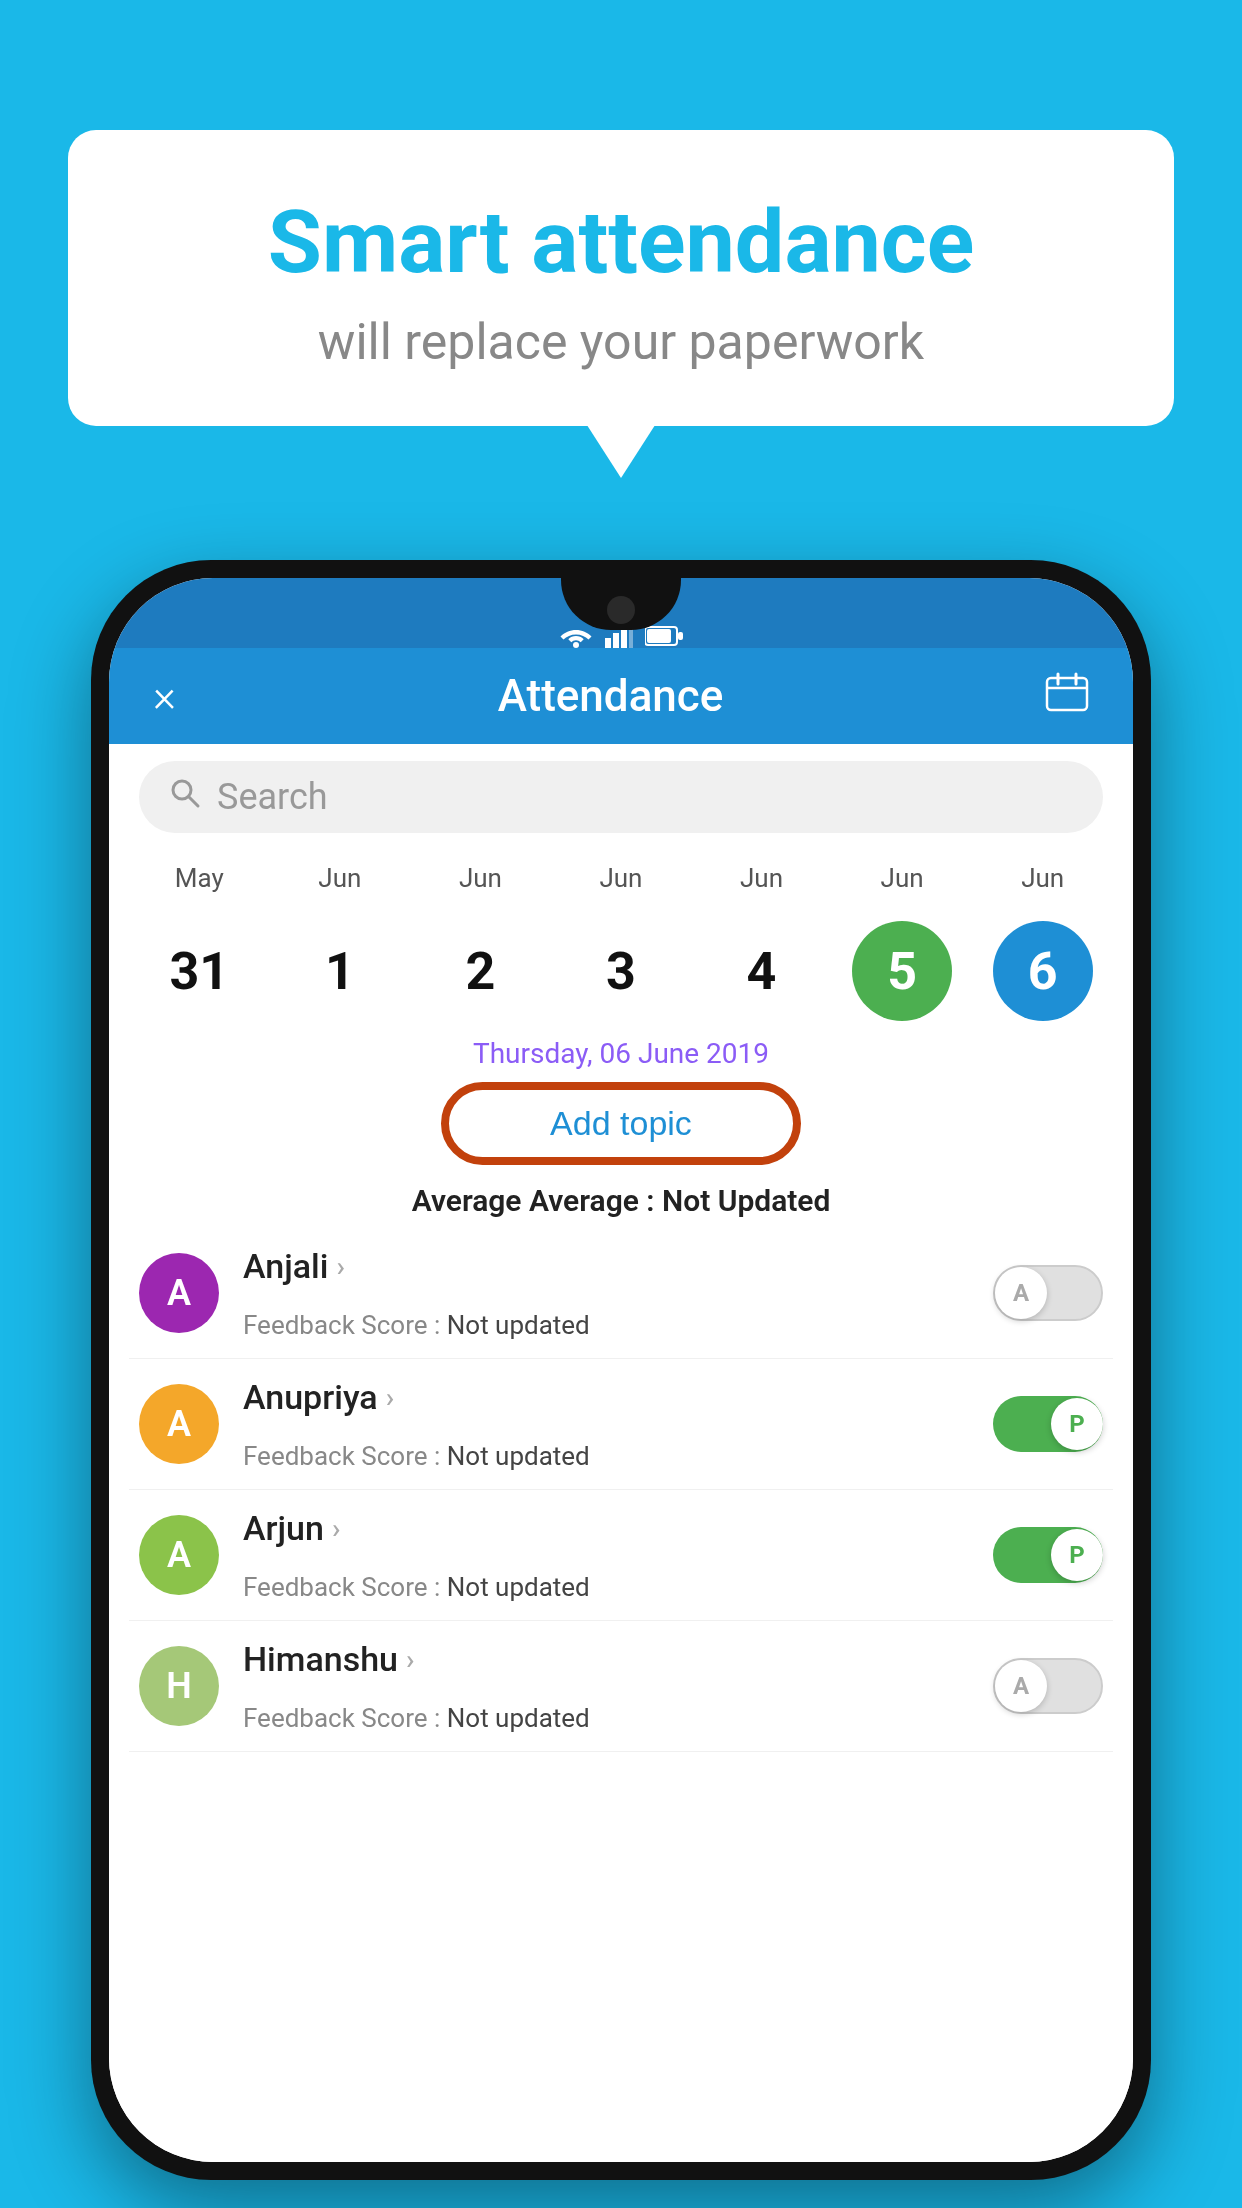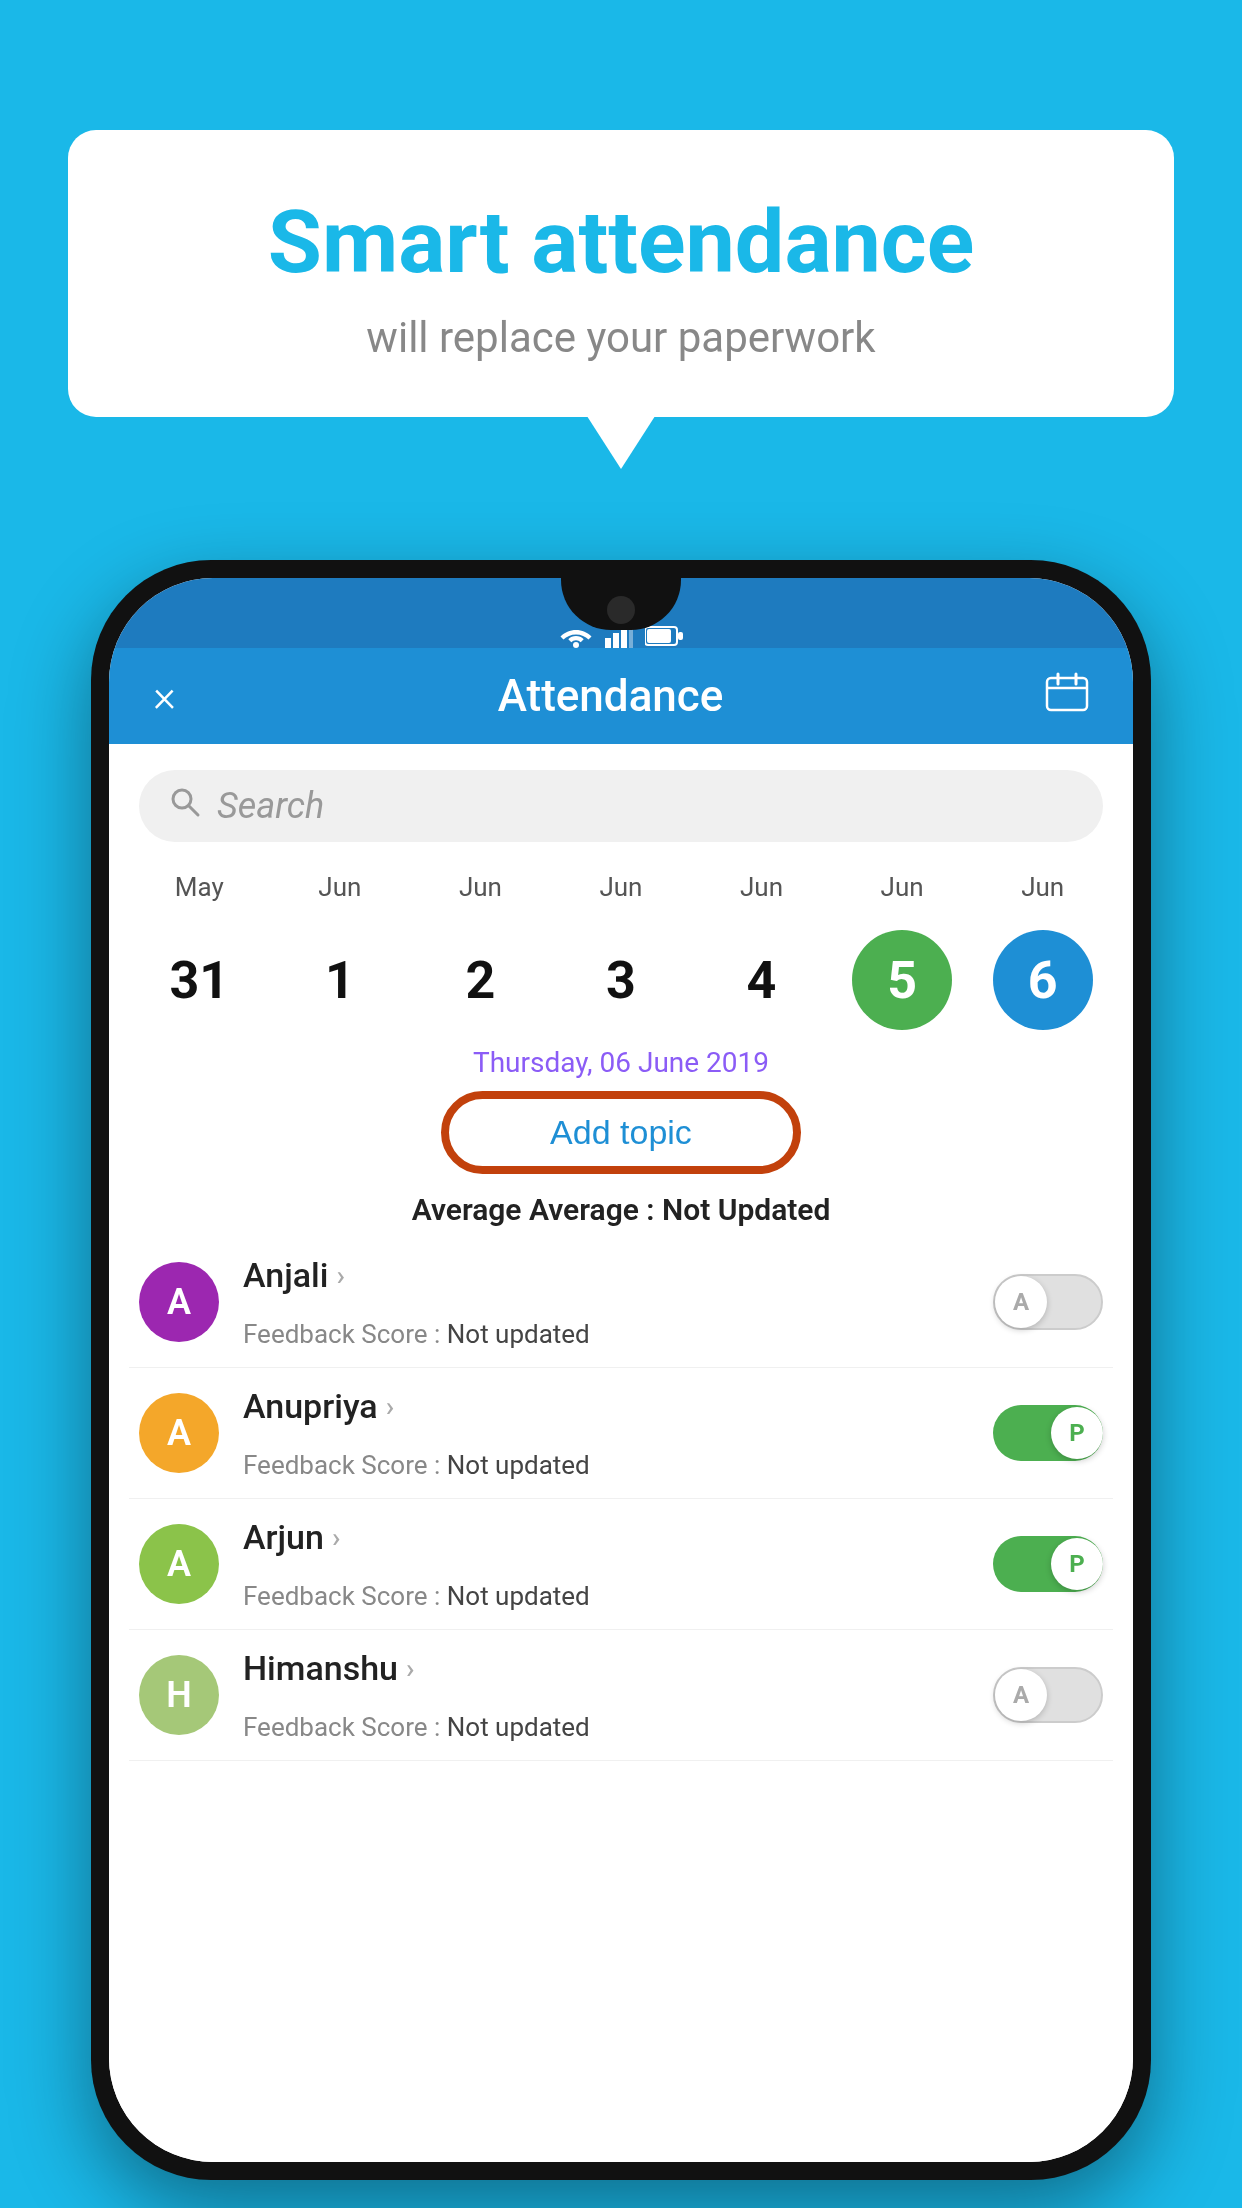--- a/index.html
+++ b/index.html
@@ -43,21 +43,21 @@
     }
 
     .bubble-title {
       font-size: 88px;
       color: #1ab8e8;
       font-weight: 700;
       margin-bottom: 20px;
     }
 
     .bubble-subtitle {
-      font-size: 42px;
+      font-size: 50px;
       color: #888;
       font-weight: 400;
     }
 
     
     .phone-wrapper {
       position: absolute;
       top: 560px;
       left: 50%;
       transform: translateX(-50%);
@@ -178,29 +178,28 @@
       top: 166px;
       left: 0;
       right: 0;
       bottom: 0;
       background: white;
       overflow: hidden;
     }
 
     
     .search-bar {
-      margin: 26px 30px 20px;
+      margin: 17px 30px 20px;
       background: #f0f0f0;
       border-radius: 50px;
       height: 72px;
       display: flex;
       align-items: center;
       padding: 0 30px;
       gap: 16px;
-      font-style: italic;
     }
 
     .search-icon-wrap {
       color: #999;
       font-size: 32px;
     }
 
     .search-text {
       color: #999;
       font-size: 36px;

